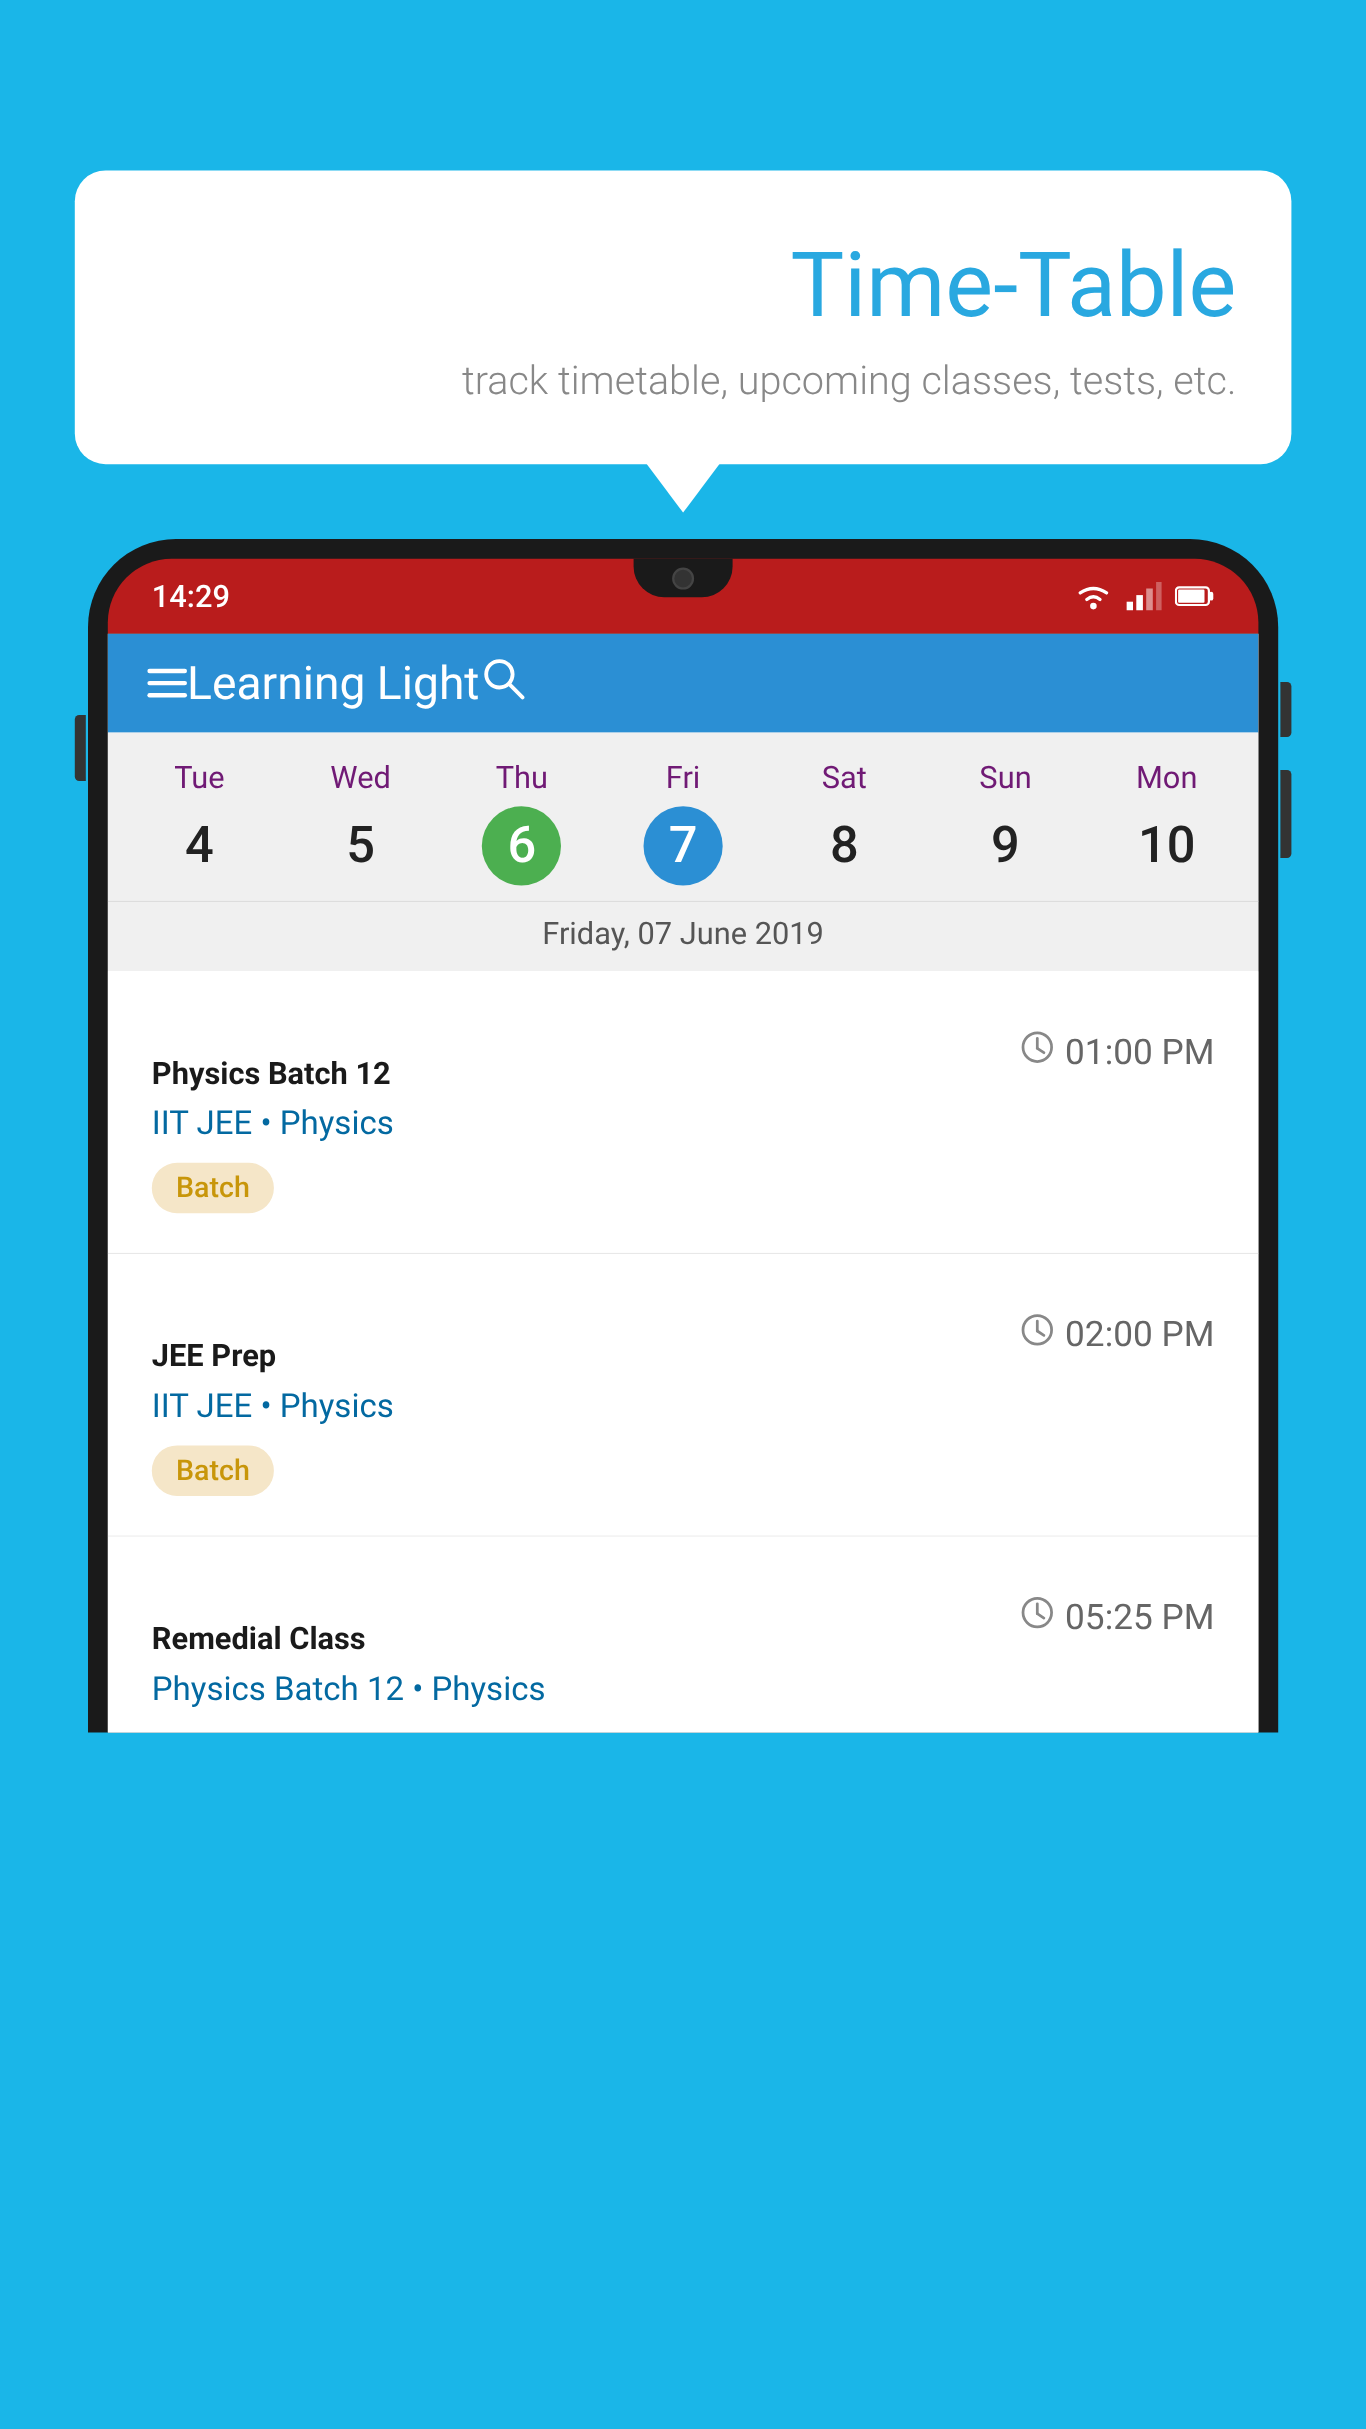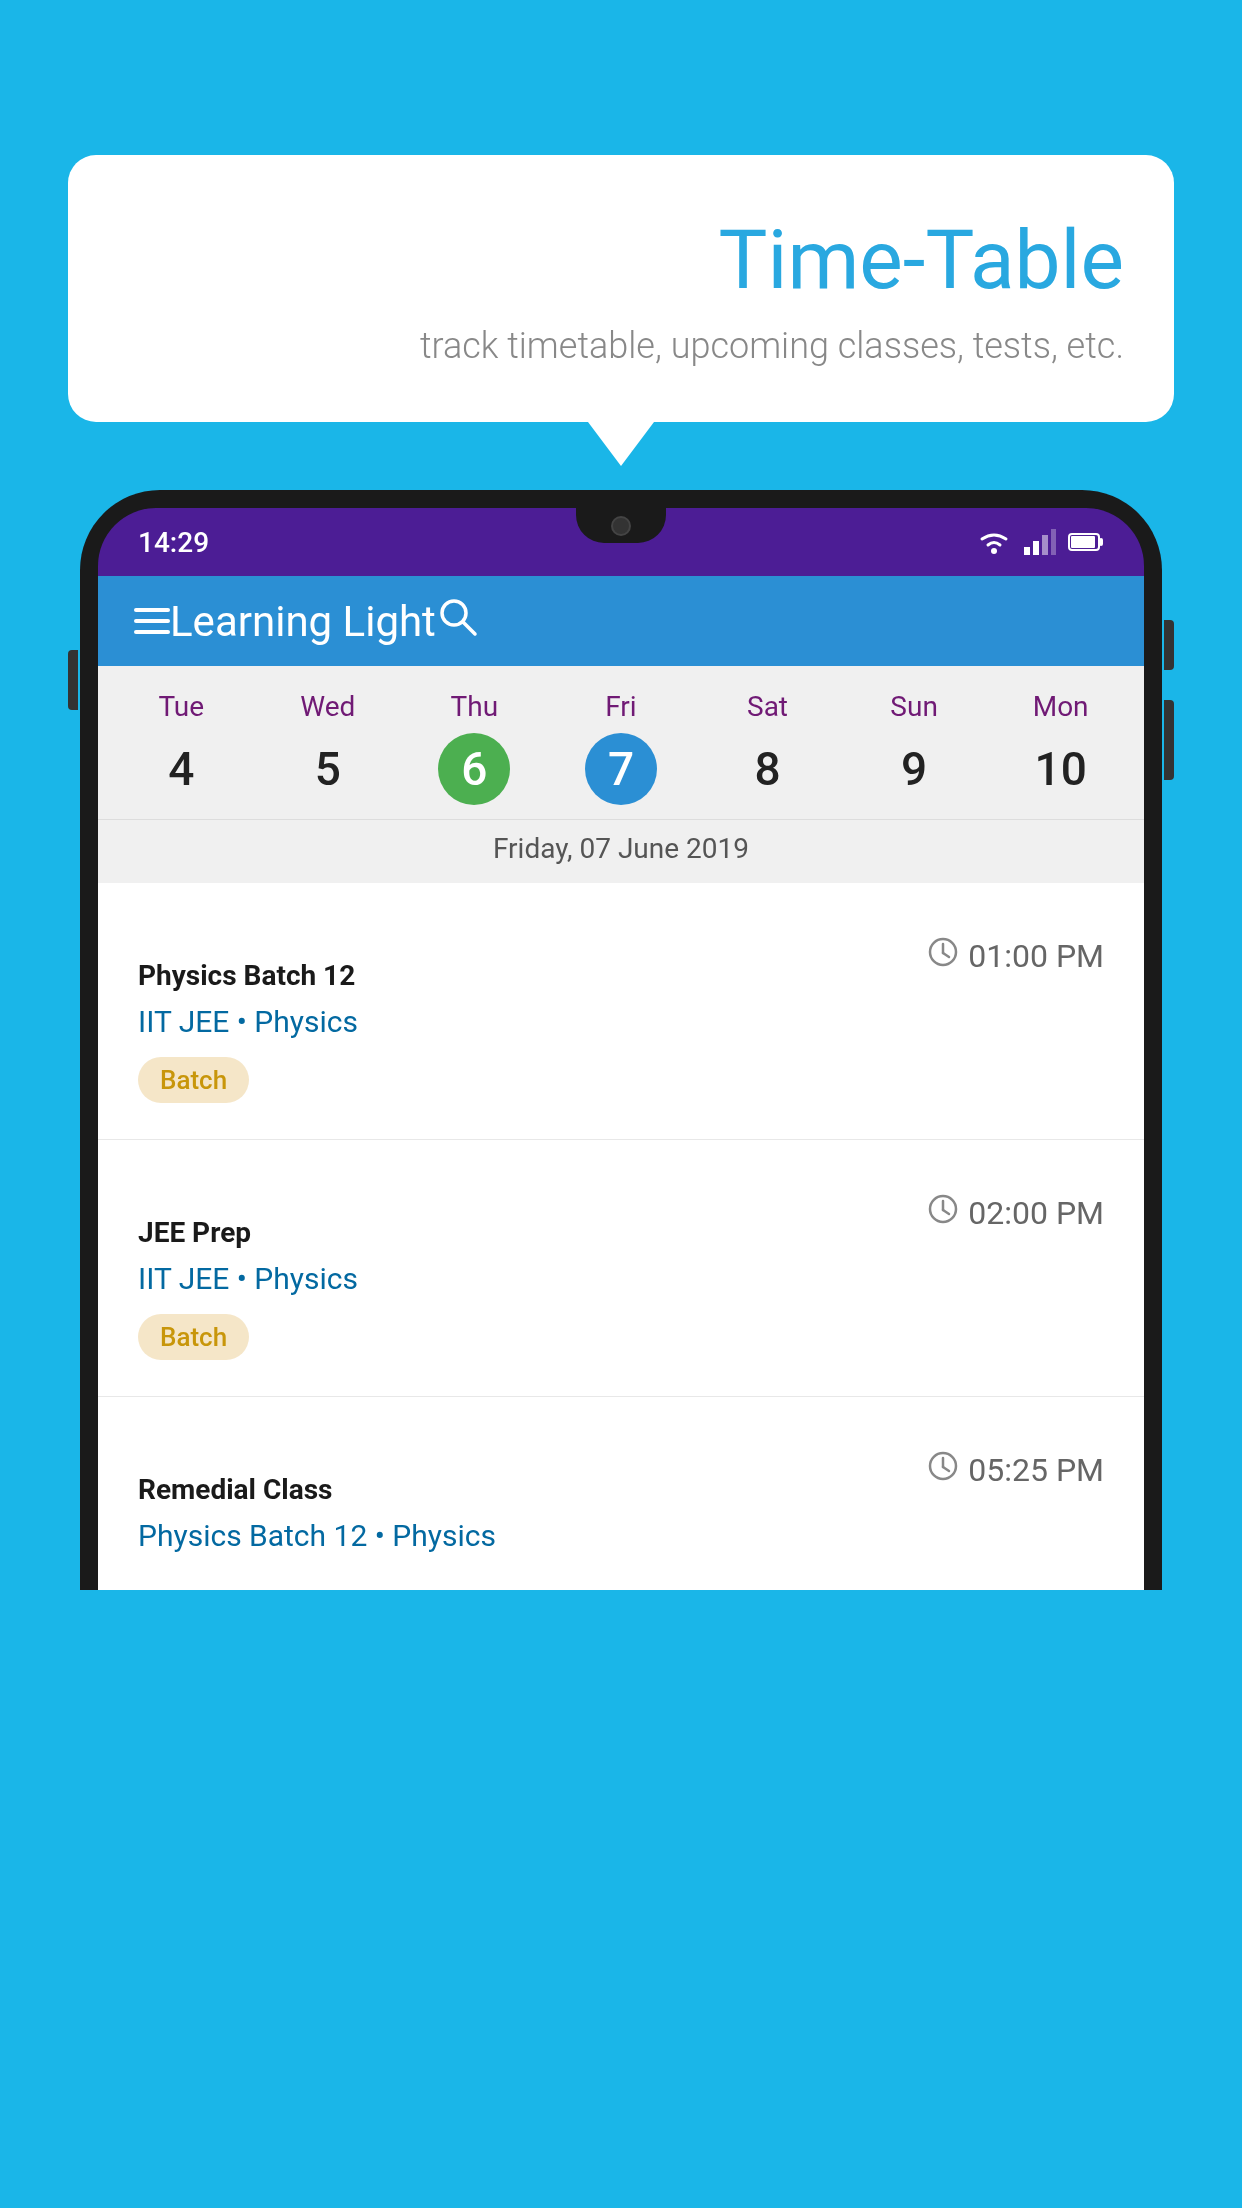--- a/index.html
+++ b/index.html
@@ -67,21 +67,21 @@
     .phone-outer {
       background: #1a1a1a;
       border-radius: 80px 80px 0 0;
       padding: 18px 18px 0;
       position: relative;
       width: 100%;
     }
 
     
     .phone-top-bar {
-      background: #4c1d95;
+      background: #b91c1c;
       height: 68px;
       border-radius: 58px 58px 0 0;
       display: flex;
       align-items: center;
       justify-content: space-between;
       padding: 0 40px;
       position: relative;
       gap: 12px;
     }
 
@@ -295,21 +295,21 @@
       position: absolute;
       right: -12px;
       top: 210px;
       width: 10px;
       height: 80px;
       background: #333;
       border-radius: 0 4px 4px 0;
     }
 
     .partial-item {
-      padding: 36px 40px 19px;
+      padding: 36px 40px 4px;
       background: white;
     }
   </style>
 </head>
 <body>
 
 <div class="speech-bubble-container">
   <div class="speech-bubble">
     <div class="speech-bubble-title">Time-Table</div>
     <div class="speech-bubble-subtitle">track timetable, upcoming classes, tests, etc.</div>

